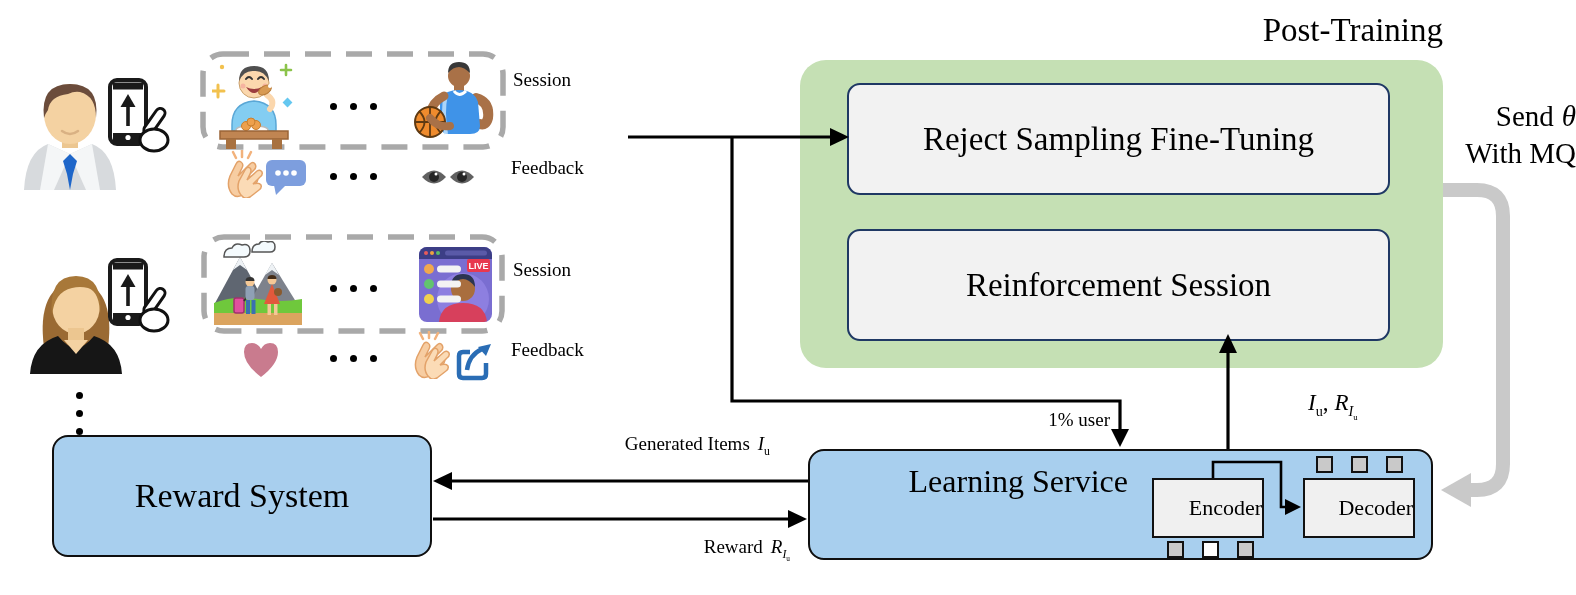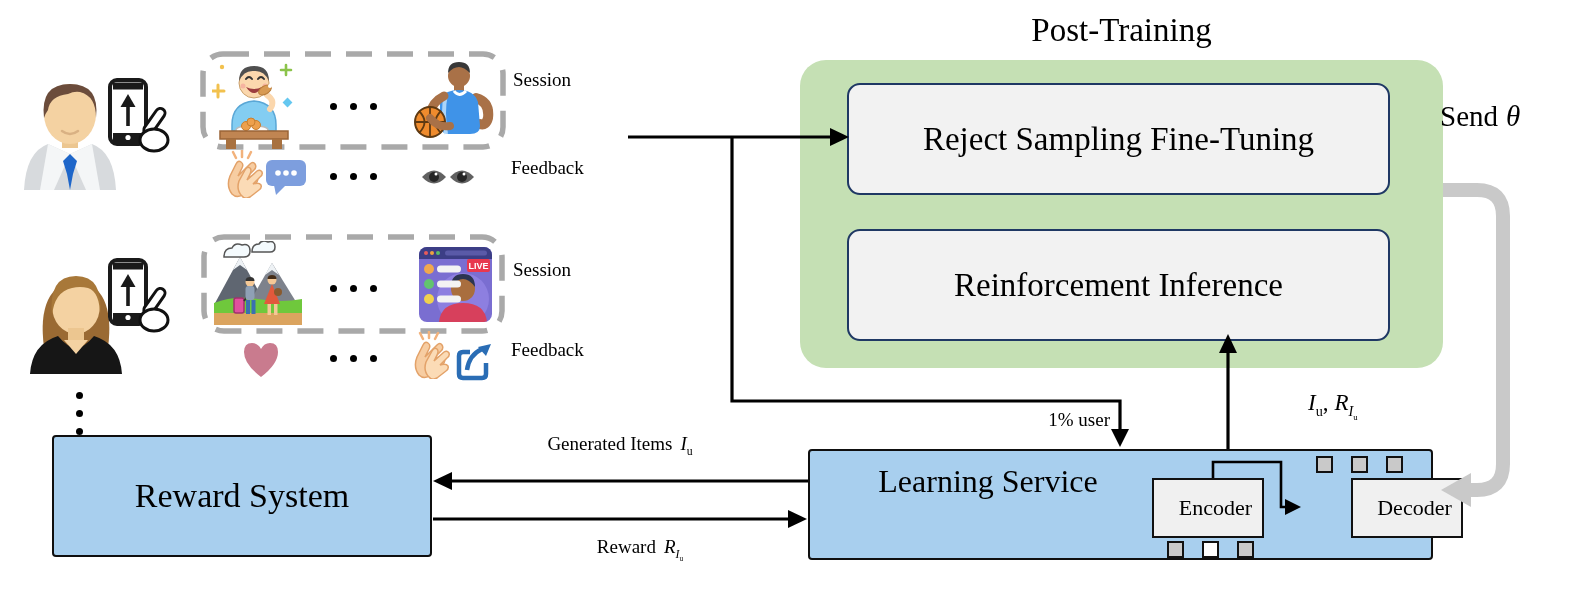--- a/index.html
+++ b/index.html
@@ -5,37 +5,37 @@
   html,body{margin:0;padding:0;background:#fff;}
   .canvas{position:relative;width:1576px;height:595px;background:#ffffff;overflow:hidden;
           font-family:"Liberation Serif", serif;color:#000;}
   .abs{position:absolute;}
   .lbl{position:absolute;white-space:nowrap;font-size:19px;line-height:1.1;}
   .panel-green{position:absolute;left:800px;top:60px;width:643px;height:308px;
                background:#c5e0b4;border-radius:26px;}
   .inner-box{position:absolute;left:847px;width:543px;height:112px;background:#f2f2f2;
              border:2.5px solid #1f3864;border-radius:13px;display:flex;align-items:center;
              justify-content:center;font-size:33px;box-sizing:border-box;}
-  .blue-box{position:absolute;background:#a8cfee;border:2.6px solid #0f0f0f;border-radius:4px;
+  .blue-box{position:absolute;background:#a8cfee;border:2.6px solid #0f0f0f;border-radius:16px;
             box-sizing:border-box;display:flex;align-items:center;justify-content:center;}
   .coder-box{position:absolute;width:112px;height:60px;background:#f0f0f0;border:2.5px solid #111;
-             box-sizing:border-box;display:flex;align-items:center;justify-content:center;
+             box-sizing:border-box;display:flex;align-items:center;justify-content:flex-end;
              font-size:22px;padding-left:15px;}
   .sq{position:absolute;width:17px;height:17px;background:#c9c9c9;border:2.5px solid #111;
       box-sizing:border-box;}
   .sq.white{background:#ffffff;}
   .hdots{position:absolute;display:flex;gap:13px;}
   .hdots i{width:7px;height:7px;border-radius:50%;background:#000;}
   .vdots{position:absolute;display:flex;flex-direction:column;gap:11px;}
   .vdots i{width:7px;height:7px;border-radius:50%;background:#000;}
   sub{font-size:62%;line-height:0;}
   .math i{font-family:"Liberation Serif", serif;}
-  .send-lbl{position:absolute;left:1440px;top:98px;width:136px;text-align:left;
+  .send-lbl{position:absolute;left:1440px;top:98px;width:136px;text-align:right;
             font-size:29px;line-height:37px;}
-  .center{text-align:center;}
+  .center{text-align:right;}
 </style>
 </head>
 <body>
 
 <div class="canvas">
 
   <svg class="abs" style="left:14px;top:74px" width="112" height="116" viewBox="0 0 112 116">
     <path d="M10,116 Q12,78 34,70 L56,80 L78,70 Q100,78 102,116 Z" fill="#d7dadd"></path>
     <polygon points="34,70 56,80 40,116 26,116" fill="#f4f6f7"></polygon>
     <polygon points="78,70 56,80 72,116 86,116" fill="#f4f6f7"></polygon>
@@ -263,38 +263,39 @@
     </div>
 
   <div class="lbl center" style="left:800px;top:12px;width:643px;font-size:33px">Post-Training</div>
 
   <div class="panel-green"></div>
 
   <div class="inner-box" style="top:83px">
     <span>Reject Sampling Fine-Tuning</span>
   </div>
   <div class="inner-box" style="top:229px">
-    <span>Reinforcement Inference</span>
+    <span>Reinforcement Session</span>
   </div>
 
   <div class="send-lbl math">
     <div><span>Send</span><i style="margin-left:8px">θ</i></div>
+    <div>With MQ</div>
   </div>
 
   <div class="blue-box" style="left:52px;top:435px;width:380px;height:122px;font-size:34px">
     <span>Reward System</span>
   </div>
 
   <div class="blue-box" style="left:808px;top:449px;width:625px;height:111px"></div>
   <div class="lbl center" style="left:848px;top:464px;width:280px;font-size:32px">Learning Service</div>
 
   <div class="coder-box" style="left:1152px;top:478px">
     <span>Encoder</span>
   </div>
-  <div class="coder-box" style="left:1351px;top:478px">
+  <div class="coder-box" style="left:1303px;top:478px">
     <span>Decoder</span>
   </div>
   <div class="sq" style="left:1316px;top:456px"></div>
   <div class="sq" style="left:1351px;top:456px"></div>
   <div class="sq" style="left:1386px;top:456px"></div>
   <div class="sq" style="left:1167px;top:541px"></div>
   <div class="sq white" style="left:1202px;top:541px"></div>
   <div class="sq" style="left:1237px;top:541px"></div>
 
   <div class="lbl" style="left:960px;top:410px;width:150px;text-align:right">1% user</div>

